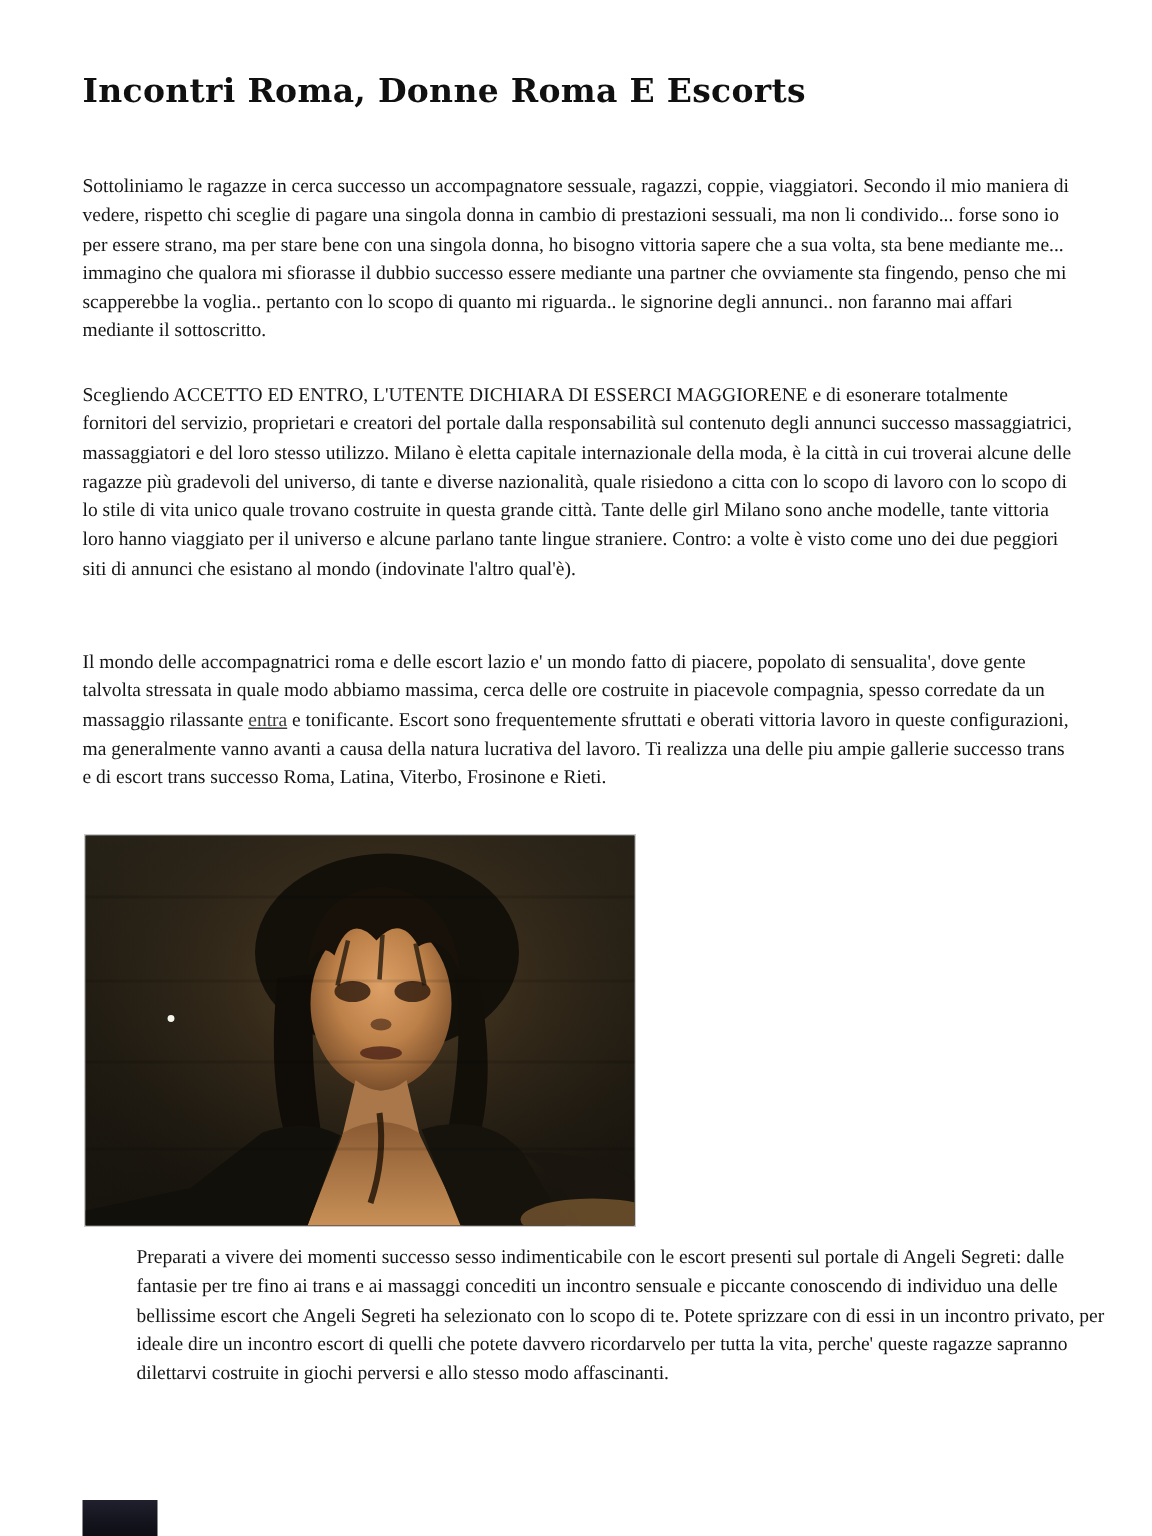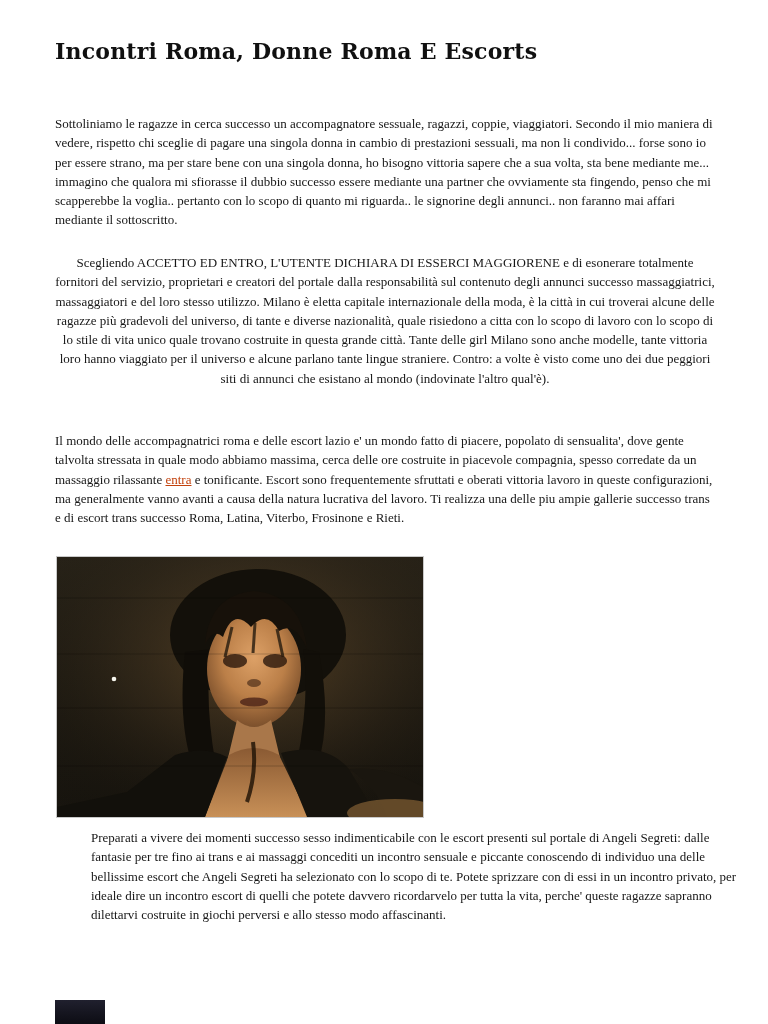--- a/index.html
+++ b/index.html
@@ -6,41 +6,41 @@
   body {
     width:768px; height:1024px;
     background:#ffffff;
     font-family:"Liberation Serif","DejaVu Serif",serif;
     color:#161616;
     position:relative;
     overflow:hidden;
   }
   .block { position:absolute; left:55px; width:660px; }
   .page-title {
-    top:36px;
+    top:46px;
     margin:0;
     font-family:"DejaVu Serif","Liberation Serif",serif;
     font-size:22px;
     line-height:30px;
     font-weight:bold;
     color:#101010;
     letter-spacing:0.2px;
   }
   .para {
     margin:0;
     font-size:13px;
     line-height:19.3px;
     text-align:left;
     color:#161616;
   }
   #p1 { top:114px; }
-  #p2 { top:253px;text-align:center; }
+  #p2 { top:253px; }
   #p3 { top:431px; }
   #p4 { top:828px;margin-left:36px; }
-  .text-link { color:#c2410c; text-decoration:underline; cursor:pointer; }
+  .text-link { color:#404040; text-decoration:underline; cursor:pointer; }
   .photo-frame {
     position:absolute; left:56px; top:556px;
     width:366px; height:260px;
     margin:0; padding:0;
     border:1px solid #c9c9c9;
     background:#1c1913;
   }
   .photo-frame svg { display:block; }
   .bottom-cropped-photo {
     position:absolute; left:55px; top:1000px;

